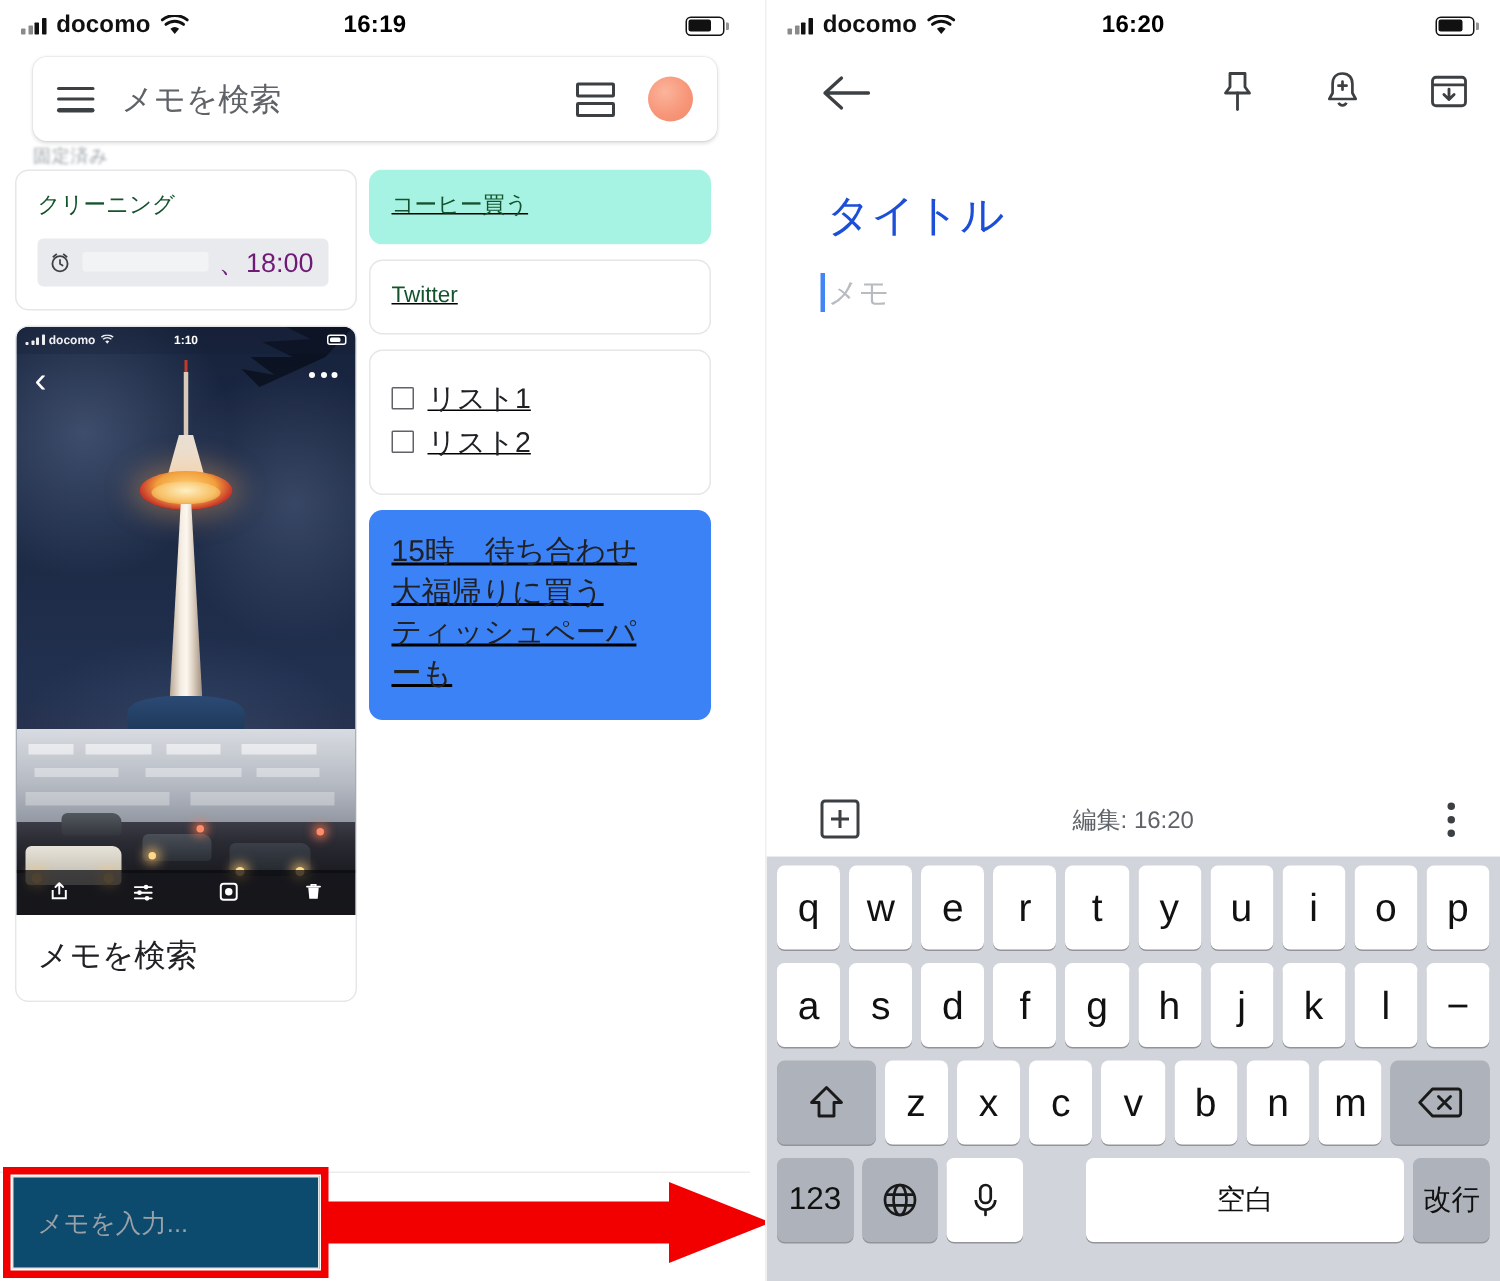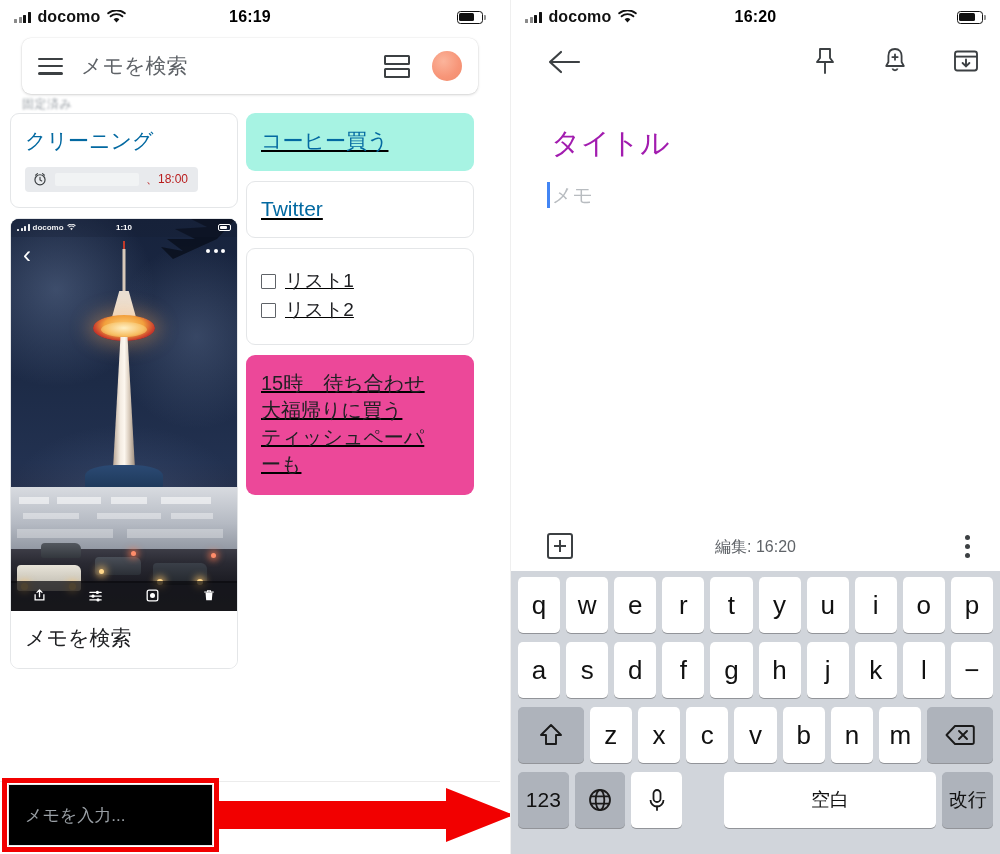--- a/index.html
+++ b/index.html
@@ -59,27 +59,27 @@
   
   .col { position: absolute; top: 113px; }
   #col-a { left: 10px;  width: 228px; }
   #col-b { left: 246px; width: 228px; text-decoration: underline; }
   .note {
     border-radius: 9px; margin-bottom: 10px; overflow: hidden;
     background: #fff; border: 1.4px solid #e4e6e8;
   }
   .note.filled { border-color: transparent; }
   .note-body { padding: 13px 14px 15px 14px; }
-  .note-title { font-size: 21px; color: #0369a1; line-height: 1.32; }
+  .note-title { font-size: 15px; color: #14532d; line-height: 1.32; }
   .note-text  { font-size: 20px; color: #202124; line-height: 1.35; white-space: pre-wrap; }
   .chip {
     margin-top: 12px; display:inline-flex; align-items:center; gap: 7px;
     background:#e8eaed; border-radius: 4px; padding: 4px 10px 4px 7px;
   }
-  .chip-time { font-size: 12px; color:#b91c1c; }
+  .chip-time { font-size: 18px; color:#701a75; }
   .redacted { display:inline-block; width: 84px; height: 13px; background:#f1f3f4; border-radius:2px; }
   .clockicon { width:16px; height:16px; flex:none; }
   .checkrow { display:flex; align-items:center; gap: 9px; margin: 3px 0; }
   .cbox { width: 15px; height: 15px; border: 1.8px solid #5f6368; border-radius: 1px; flex:none; }
   .checkrow span { font-size: 19px; color:#202124; }
 
   
   .photo-note { border:1.4px solid #e4e6e8; border-radius:9px; overflow:hidden; margin-bottom:10px; }
   .photo-wrap { position: relative; height: 392px; background:#0c1b33; overflow:hidden; }
   .sky { position:absolute; inset:0;
@@ -128,34 +128,34 @@
   .photo-more i { width:4px;height:4px;border-radius:50%;background:#fff;display:block; }
   .photo-toolbar { position:absolute; left:0; right:0; bottom:0; height: 30px;
      background: rgba(10,10,14,.72); display:flex; align-items:center; }
   .photo-toolbar > div { flex:1; display:flex; align-items:center; justify-content:center; }
   .photo-caption { padding: 13px 14px 16px 14px; font-size: 21px; color:#202124; background:#fff; }
 
   
   .bottom-divider { position:absolute; left:0; bottom: 72px; width: 500px; height: 1.5px; background:#ececec; }
   .memo-input {
     position:absolute; left: 8px; bottom: 8px; width: 205px; height: 62px;
-    background:#000000; border: 1px solid #e6e6e6; display:flex; align-items:center; padding-left: 16px;
+    background:#0c4a6e; border: 1px solid #e6e6e6; display:flex; align-items:center; padding-left: 16px;
     font-size: 17px; color:#9aa0a6;
   }
   .memo-input-highlight {
     position:absolute; left: 2px; bottom: 2px; width: 217px; height: 74px;
     border: 5px solid #f20000; pointer-events:none;
   }
   .arrow { position:absolute; left: 214px; bottom: 12px; width: 300px; height: 54px; }
 
   
   .r-topbar { position:absolute; top: 34px; left:0; right:0; height: 66px; }
   .r-back { position:absolute; left: 36px; top: 14px; }
   .r-actions { position:absolute; right: 20px; top: 12px; display:flex; align-items:center; gap: 44px; }
-  .r-title { position:absolute; top: 124px; left: 40px; font-size: 29px; color:#a21caf; }
+  .r-title { position:absolute; top: 124px; left: 40px; font-size: 29px; color:#1d4ed8; }
   .r-memo  { position:absolute; top: 182px; left: 41px; font-size: 20px; color:#b8bcc0; }
   .caret { position:absolute; top: 182px; left: 36px; width: 2.5px; height: 26px; background:#4285f4; }
   .r-bottombar { position:absolute; top: 525px; left:0; right:0; height: 46px; }
   .plusbox { position:absolute; left: 36px; top: 8px; width: 26px; height: 26px; border: 2px solid #3c4043; border-radius: 3px;}
   .plusbox:before, .plusbox:after { content:''; position:absolute; background:#3c4043; }
   .plusbox:before { left: 5px; right: 5px; top: 10px; height: 2px; }
   .plusbox:after  { top: 5px; bottom: 5px; left: 10px; width: 2px; }
   .edited { position:absolute; left:0; right:0; top: 12px; text-align:center; font-size: 16px; color:#5f6368; }
   .kebab { position:absolute; right: 30px; top: 10px; display:flex; flex-direction:column; gap:4px; }
   .kebab i { width:5px; height:5px; border-radius:50%; background:#3c4043; display:block; }
@@ -369,21 +369,21 @@
             <span class="cbox"></span>
             <span>リスト1</span>
           </div>
           <div class="checkrow">
             <span class="cbox"></span>
             <span>リスト2</span>
           </div>
         </div>
       </div>
 
-      <div class="note filled" style="background:#ec4899">
+      <div class="note filled" style="background:#3b82f6">
         <div class="note-body" style="padding:14px 14px 16px">
           <div class="note-text">15時　待ち合わせ
 大福帰りに買う
 ティッシュペーパ
 ーも</div>
         </div>
       </div>
     </div>
 
     <div class="bottom-divider"></div>

